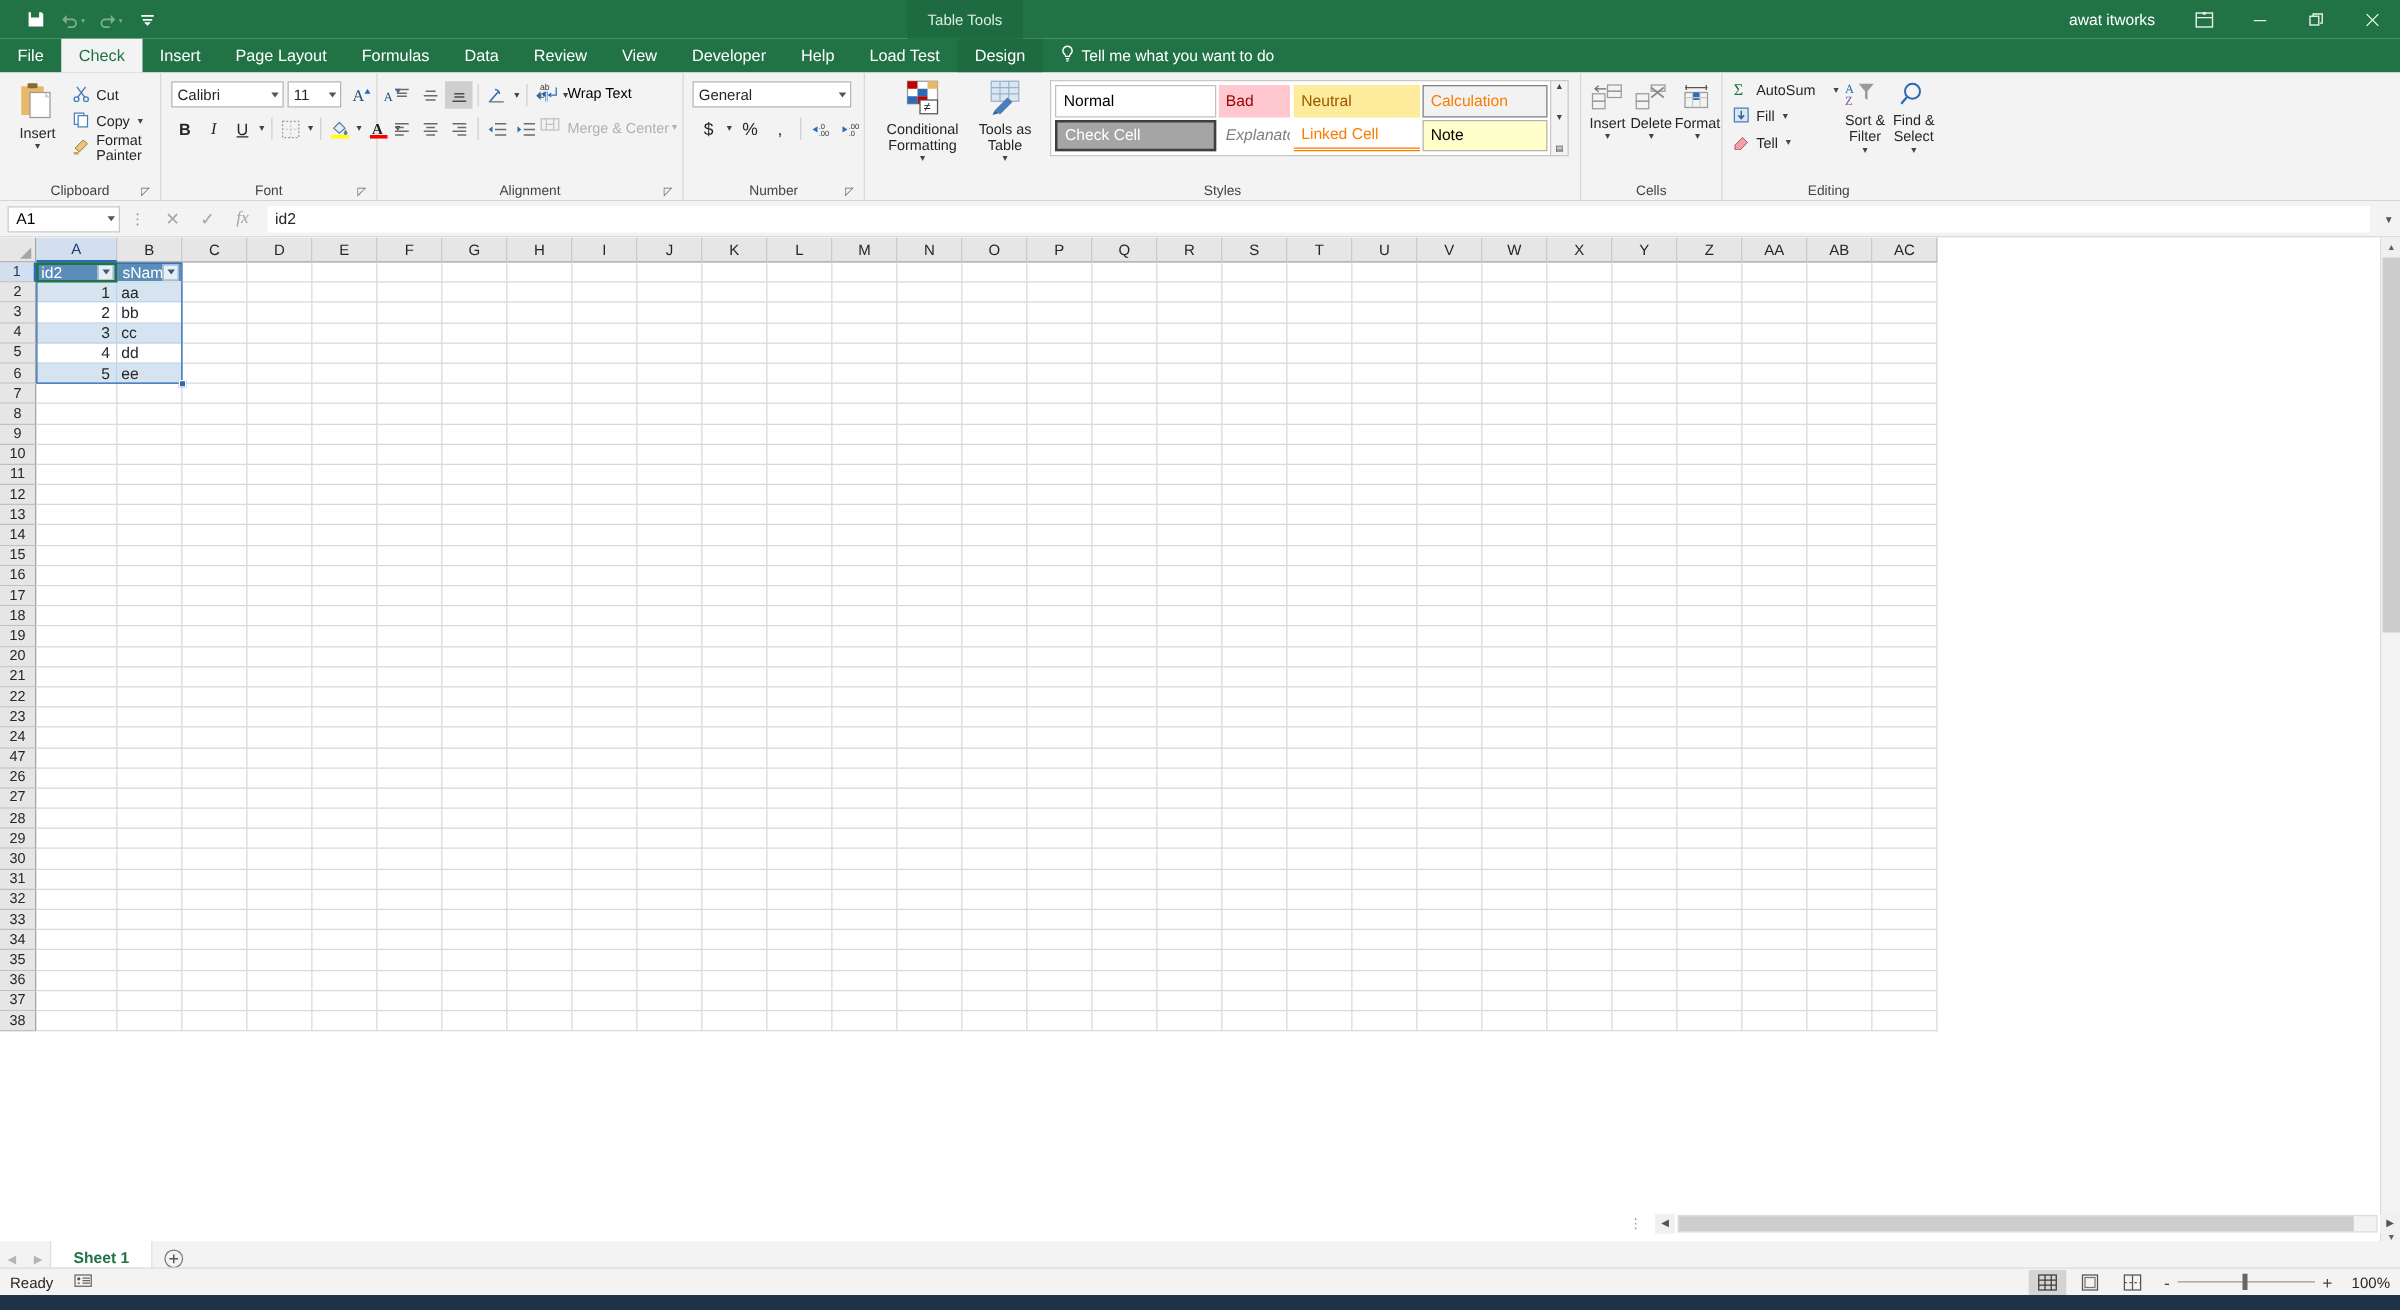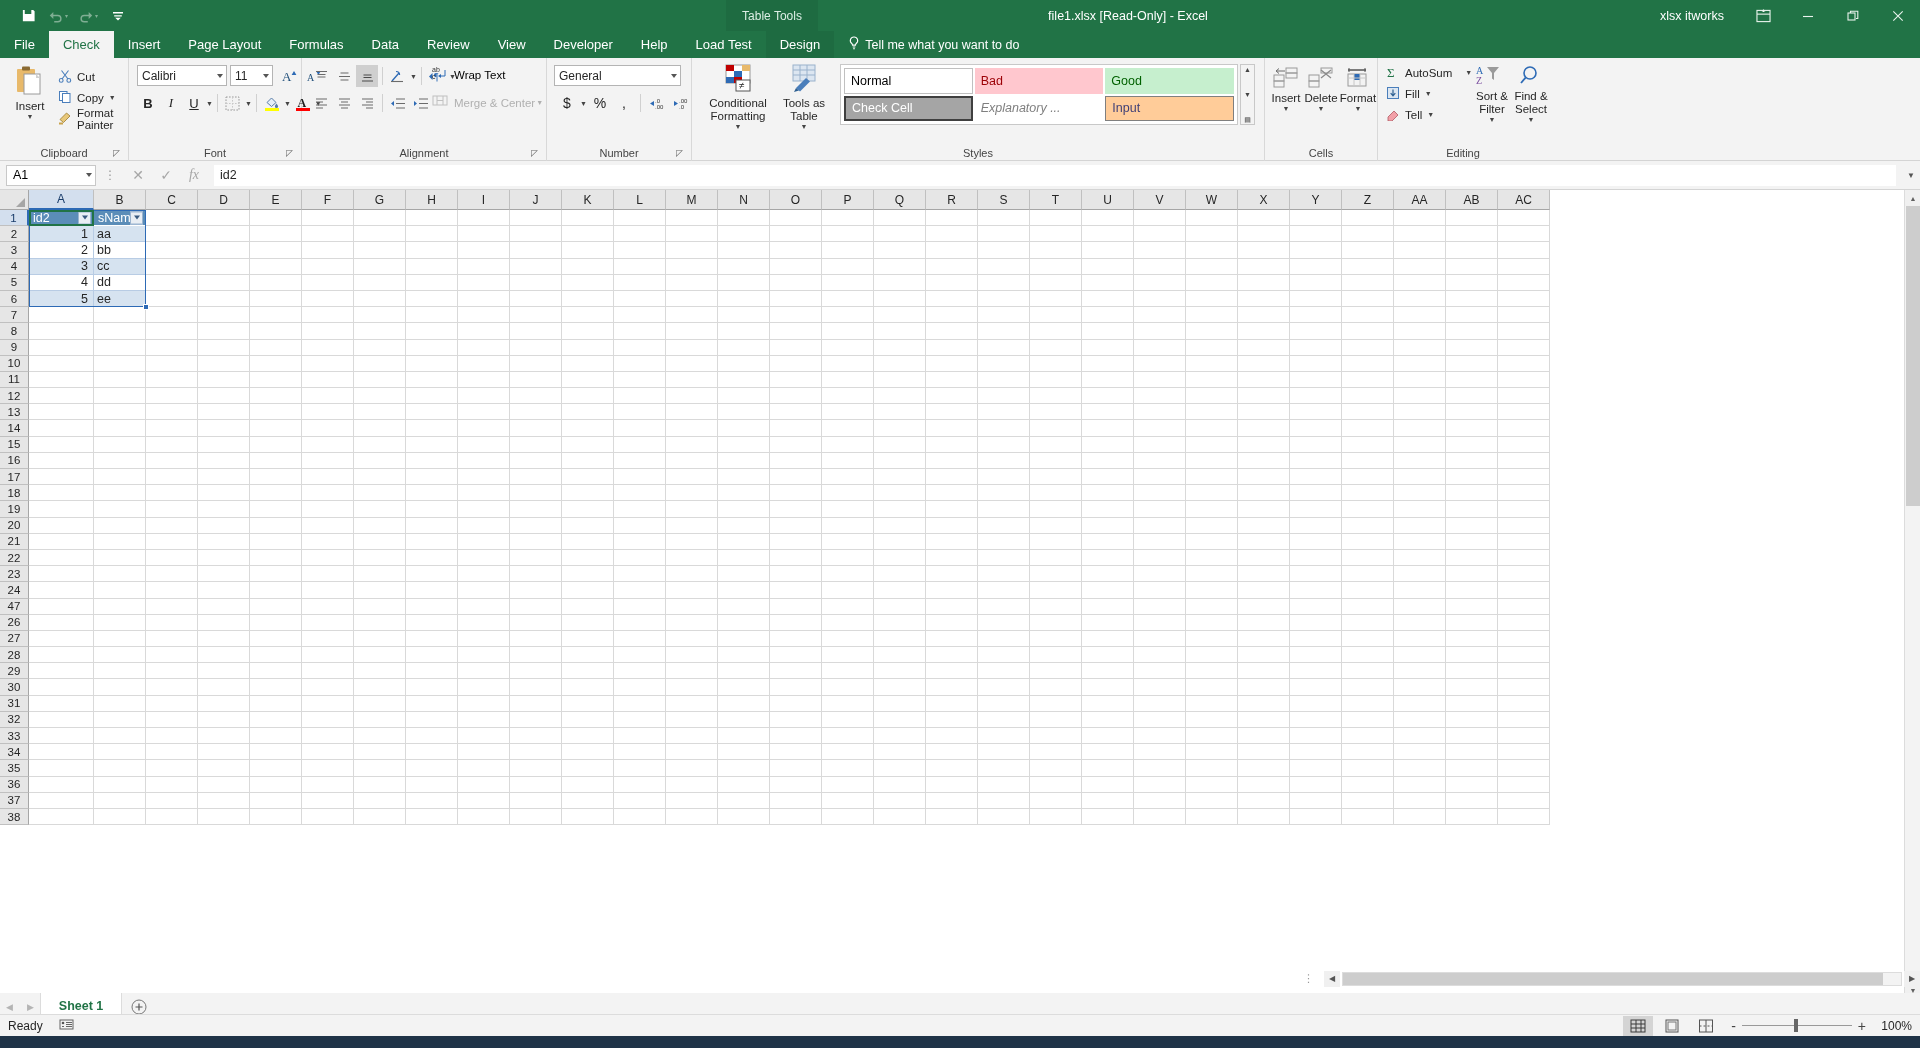--- a/index.html
+++ b/index.html
@@ -384,23 +384,22 @@
       <svg width="12" height="12" viewBox="0 0 12 12">
           <path fill="#fff" d="M1 2h10v1.4H1zM2.2 5.2h7.6v1.4H2.2zM6 10.6 3.2 7.8h5.6z"></path>
         </svg>
     </div>
   </div>
 
   <div class="ctx-tab-group">
     <span>Table Tools</span>
   </div>
 
-  <div class="title-text">file1.xlsx  [Read-Only]  -  Excel</div>
-
-  <div class="account">xlsx itworks</div>
+
+  <div class="account">awat itworks</div>
 
   <div class="win-btns">
     <div class="ribbon-display">
       <svg width="15" height="14" viewBox="0 0 16 15">
           <rect x="1" y="1.5" width="14" height="12" fill="none" stroke="#e9f3ed" stroke-width="1.2"></rect>
           <path d="M1 5.5h14" stroke="#e9f3ed" stroke-width="1.2"></path>
           <path d="M8 3.2v-2M6.4 2.6 8 1l1.6 1.6" stroke="#e9f3ed" stroke-width="1.1" fill="none"></path>
         </svg>
     </div>
     <div class="win-btn">
@@ -716,20 +715,26 @@
 
     <div class="style-gallery">
       <div class="style-cell" style="background:#ffffff;color:#000000;border:1px solid #c0c0c0;">Normal</div>
       <div class="style-cell" style="background:#ffc7ce;color:#9c0006;">Bad</div>
       <div class="style-cell" style="background:#c6efce;color:#006100;">Good</div>
       <div class="style-cell" style="background:#a5a5a5;color:#ffffff;border:2px solid #3f3f3f;">Check Cell</div>
       <div class="style-cell" style="background:#ffffff;color:#7f7f7f;font-style:italic;">Explanatory ...</div>
       <div class="style-cell" style="background:#ffcc99;color:#3f3f76;border:1px solid #7f7f7f;">Input</div>
     </div>
 
+    <div style="position:absolute;left:340px;top:6px;width:210px;height:61px;display:grid;grid-template-columns:1fr 1fr;grid-template-rows:1fr 1fr;padding:2px;background:#fff;border:1px solid #c8c8c8;border-left:none;">
+      <div class="style-cell" style="background:#ffeb9c;color:#9c5700;">Neutral</div>
+      <div class="style-cell" style="background:#f2f2f2;color:#fa7d00;border:1px solid #7f7f7f;">Calculation</div>
+      <div class="style-cell" style="background:#ffffff;color:#fa7d00;border-bottom:3px double #fa7d00;">Linked Cell</div>
+      <div class="style-cell" style="background:#ffffcc;color:#000000;border:1px solid #b2b2b2;">Note</div>
+    </div>
 
     <div class="gallery-scroll">
       <span class="gs-arrow">▲</span>
       <span class="gs-arrow">▼</span>
       <span class="gs-arrow">▤</span>
     </div>
 
     <div class="rgroup-label">Styles</div>
   </div>
 

